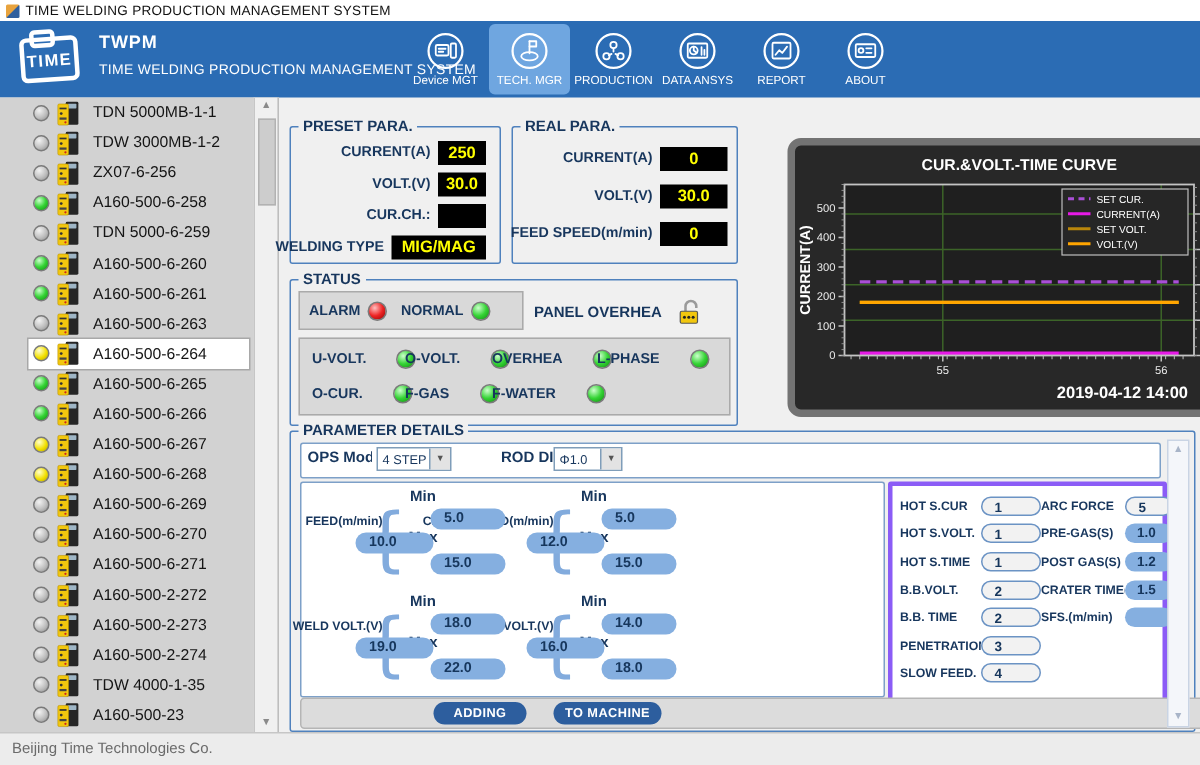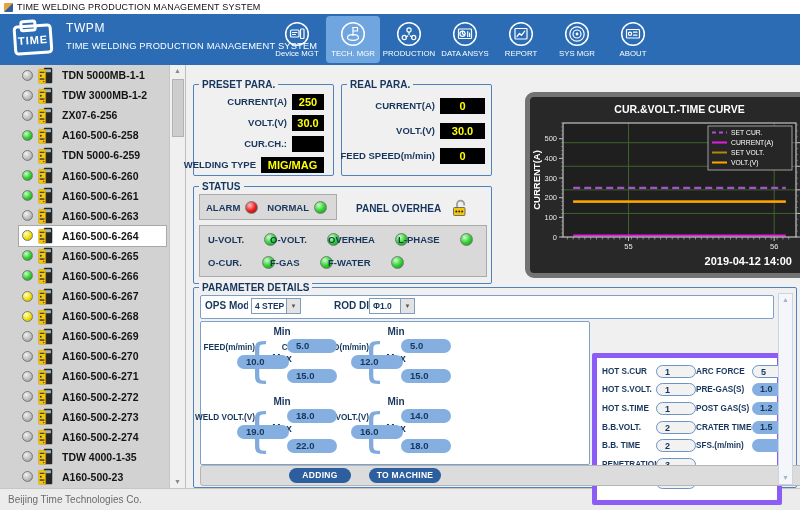--- a/index.html
+++ b/index.html
@@ -11,33 +11,33 @@
   }
   
   #titlebar { position:absolute; left:0; top:0; width:800px; height:14px; background:#ffffff; display:flex; align-items:center; }
   .tb-icon { width:9px; height:9px; margin:0 4px 0 4px; border-radius:1px;
     background:linear-gradient(135deg,#e8a33d 48%,#2f5f9e 52%); }
   .tb-title { font-size:9px; color:#111; letter-spacing:0.2px; }
 
   
   #header { position:absolute; left:0; top:14px; width:800px; height:51px; background:var(--header-blue,#2b6cb4); }
   #logo { position:absolute; left:8px; top:4px; width:50px; height:44px; }
-  #app-abbr { position:absolute; left:66px; top:7px; color:#fff; font-size:12px; font-weight:normal; letter-spacing:0.6px; }
+  #app-abbr { position:absolute; left:66px; top:7px; color:#fff; font-size:12px; font-weight:bold; letter-spacing:0.6px; }
   #app-name { position:absolute; left:66px; top:27px; color:#fff; font-size:9.3px; letter-spacing:0.2px; }
   #nav-list { position:absolute; left:270px; top:2px; display:flex; gap:2px; }
   .nav-btn { width:54px; height:47px; border-radius:4px; display:flex; flex-direction:column; align-items:center; justify-content:center; gap:2px; cursor:pointer; }
   .nav-btn.active { background:var(--nav-active,#6fa6e0); }
   .nav-icon { width:26px; height:26px; display:block; }
   .nav-icon .ring { fill:none; stroke:#fff; stroke-width:1.5; }
   .nav-icon .ln { fill:none; stroke:#fff; stroke-width:1.2; stroke-linecap:round; stroke-linejoin:round; }
   .nav-icon .lnf { fill:#fff; }
   .nav-label { color:#fff; font-size:7.8px; white-space:nowrap; }
 
   
-  #sidebar { position:absolute; left:0; top:65px; width:185px; height:423px; background:#d2d2d2; border-right:1px solid #bdbdbd; overflow:hidden;font-weight:bold; }
+  #sidebar { position:absolute; left:0; top:65px; width:185px; height:423px; background:#d2d2d2; border-right:1px solid #bdbdbd; overflow:hidden; }
   #side-list { position:absolute; left:0; top:0; width:168px; }
   .sitem { height:20.1px; display:flex; align-items:center; margin-left:19px; margin-right:2px; padding-left:3px; cursor:pointer; }
   .sitem.selected { background:#ffffff; box-shadow:0 0 0 1px #a8a8a8; }
   .slabel { margin-left:9px; font-size:10.5px; color:#141414; white-space:nowrap; }
   .machine { width:15px; height:17px; margin-left:5px; flex:0 0 auto; }
   .led { width:11px; height:11px; border-radius:50%; border:1px solid #7a7a7a; box-sizing:border-box; flex:0 0 auto; }
   .led-gray   { background:radial-gradient(circle at 35% 30%, #f2f2f2, #c0c0c0 55%, #8b8b8b); }
   .led-green  { background:radial-gradient(circle at 35% 30%, #ccffcc, #35d435 50%, #0e8a0e); }
   .led-yellow { background:radial-gradient(circle at 35% 30%, #ffffd0, #f2e000 55%, #b0a000); }
   .led-red    { background:radial-gradient(circle at 35% 30%, #ffc0c0, #ee2525 50%, #8f0000); }
@@ -58,43 +58,43 @@
   .vrow { display:flex; align-items:center; justify-content:flex-end; padding-right:9px; height:21px; }
   #real-rows .vrow { height:25px; padding-right:6px; }
   .vlabel { font-size:9.5px; font-weight:bold; color:var(--label-navy,#17365d); margin-right:5px; white-space:nowrap; }
   .vvalue { background:#000; color:var(--value-yellow,#ffff00); font-weight:bold; font-size:11px; width:32px; height:16px; line-height:16px; text-align:center; flex:0 0 auto; }
   .vvalue.wide { width:63px; }
   #real-rows .vvalue { width:45px; }
   #preset-rows { padding-top:6px; } #real-rows { padding-top:8px; }
 
   
   .sunken { position:absolute; background:#d9d9d9; border:1px solid #aaaaaa; }
-  #alarm-box { left:5px; top:7px; width:138px; height:26px; display:flex; align-items:center; padding-left:6px; box-sizing:border-box;text-align:center; }
+  #alarm-box { left:5px; top:7px; width:150px; height:26px; display:flex; align-items:center; padding-left:6px; box-sizing:border-box;text-align:center; }
   #alarm-box .led, #led-grid .led { width:13px; height:13px; }
   .stlabel { font-size:9.5px; font-weight:bold; color:var(--label-navy,#17365d); margin-right:5px; white-space:nowrap; }
   #panel-status { position:absolute; left:162px; top:11px; display:flex; align-items:center; }
   #panel-status .stlabel { font-size:10px; }
   .lock { width:20px; height:20px; margin-left:4px; }
   #led-box { left:5px; top:38px; width:286px; height:50px; }
   #led-grid { display:grid; grid-template-columns:62px 58px 70px 66px; grid-auto-rows:23px; padding:2px 0 0 8px; align-items:center; }
   .ledcell { display:flex; align-items:center; gap:20px; }
 
   
   #chart-panel { position:absolute; left:497px; top:92px; width:298px; height:186px; background:var(--chart-bg,#282828); border:5px solid #737373; border-radius:9px; box-sizing:border-box;margin-left:28px; }
   #chart-svg { display:block; margin:0 auto; }
 
   
   #ops-box { position:absolute; left:6px; top:7px; width:572px; height:22px; background:#fff; border:1px solid #7da0c8; border-radius:2px; }
   .dd-label { position:absolute; top:4px; font-size:10px; font-weight:bold; color:var(--label-navy,#17365d); white-space:nowrap; overflow:hidden; }
   .combo { position:absolute; top:2px; height:16px; display:flex; background:#fff; border:1px solid #7f9db9; box-sizing:border-box; cursor:pointer; }
-  .combo-text { flex:1; font-size:8.5px; font-weight:bold; color:var(--label-navy,#17365d); line-height:14px; padding-left:3px; overflow:hidden; white-space:nowrap; }
+  .combo-text { flex:1; font-size:8.5px; font-weight:normal; color:var(--label-navy,#17365d); line-height:14px; padding-left:3px; overflow:hidden; white-space:nowrap; }
   .combo-btn { width:13px; background:#e3e3e3; border-left:1px solid #7f9db9; }
   .combo-btn::before { content:"▼"; display:block; font-size:6px; color:#555; text-align:center; line-height:14px; }
   #left-box  { position:absolute; left:6px;  top:33px; width:388px; height:142px; background:#fff; border:1px solid #7da0c8; border-radius:2px; }
-  #right-box { position:absolute; left:398px; top:33px; width:180px; height:142px; background:#fff; border:5px solid #8b5cf6; border-radius:2px;margin-top:32px; }
+  #right-box { position:absolute; left:398px; top:33px; width:180px; height:142px; background:#fff; border:3px solid #8b5cf6; border-radius:2px; }
   #btn-strip { position:absolute; left:6px; top:177px; width:684px; height:21px; background:#dcdcdc; border:1px solid #b5b5b5; border-radius:3px; box-sizing:border-box; }
   .pushbtn { position:absolute; top:2px; height:15px; background:#2d5e9e; color:#fff; font-size:8.5px; font-weight:bold; text-align:center; line-height:15px; border-radius:8px; letter-spacing:0.3px; cursor:pointer; }
   #btn-adding { left:88px; width:62px; }
   #btn-machine { left:168px; width:72px; }
   .dscroll { position:absolute; left:584px; top:5px; width:13px; height:190px; background:#f4f6fa; border:1px solid #c9d4e4; }
   .dscroll .arr { color:#a8b4c8; }
 
   
   .rgroup { position:absolute; width:112px; height:64px; }
   .rgroup:nth-child(1) { left:4px;   top:6px; }
@@ -180,29 +180,20 @@
         </svg>
     <span class="nav-label">DATA ANSYS</span>
   </div>
       <div class="nav-btn">
     <svg class="nav-icon" viewBox="0 0 26 26">
           <circle cx="13" cy="13" r="11.3" class="ring"></circle>
           <rect x="7" y="7.5" width="12" height="10.5" rx="0.8" class="ln"></rect>
           <path d="M9 15.5l2.5-3 2 1.8 3.2-4.2" class="ln"></path>
         </svg>
     <span class="nav-label">REPORT</span>
-  </div>
-      <div class="nav-btn">
-    <svg class="nav-icon" viewBox="0 0 26 26">
-          <circle cx="13" cy="13" r="11.3" class="ring"></circle>
-          <circle cx="13" cy="13" r="7.2" class="ln"></circle>
-          <circle cx="13" cy="13" r="4" class="ln"></circle>
-          <circle cx="13" cy="13" r="1.4" class="lnf"></circle>
-        </svg>
-    <span class="nav-label">SYS MGR</span>
   </div>
       <div class="nav-btn">
     <svg class="nav-icon" viewBox="0 0 26 26">
           <circle cx="13" cy="13" r="11.3" class="ring"></circle>
           <rect x="6.5" y="8.5" width="13" height="8.5" rx="0.8" class="ln"></rect>
           <circle cx="10" cy="12.7" r="1.6" class="ln"></circle>
           <path d="M13.5 11.2h3.5M13.5 14.2h3.5" class="ln"></path>
         </svg>
     <span class="nav-label">ABOUT</span>
   </div>

